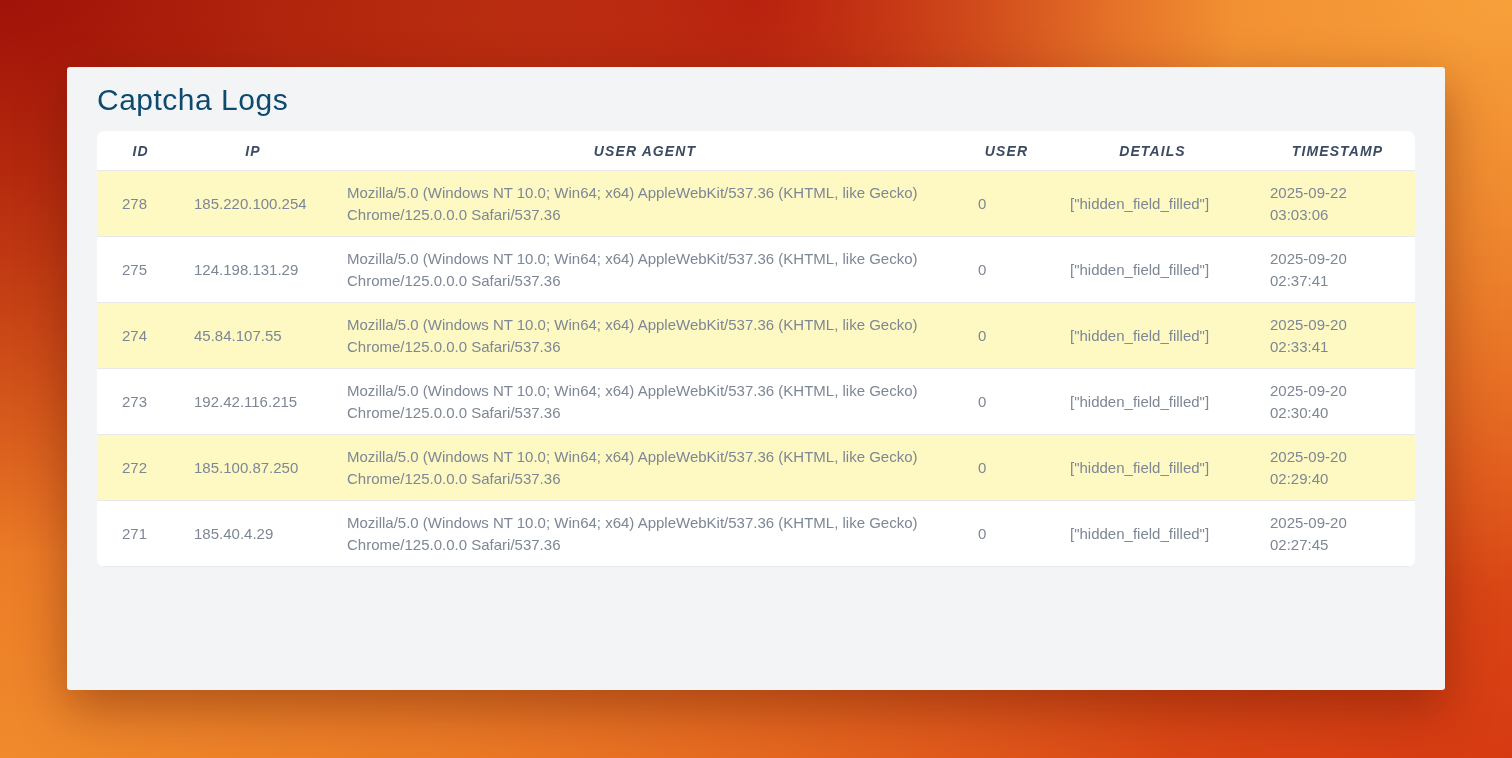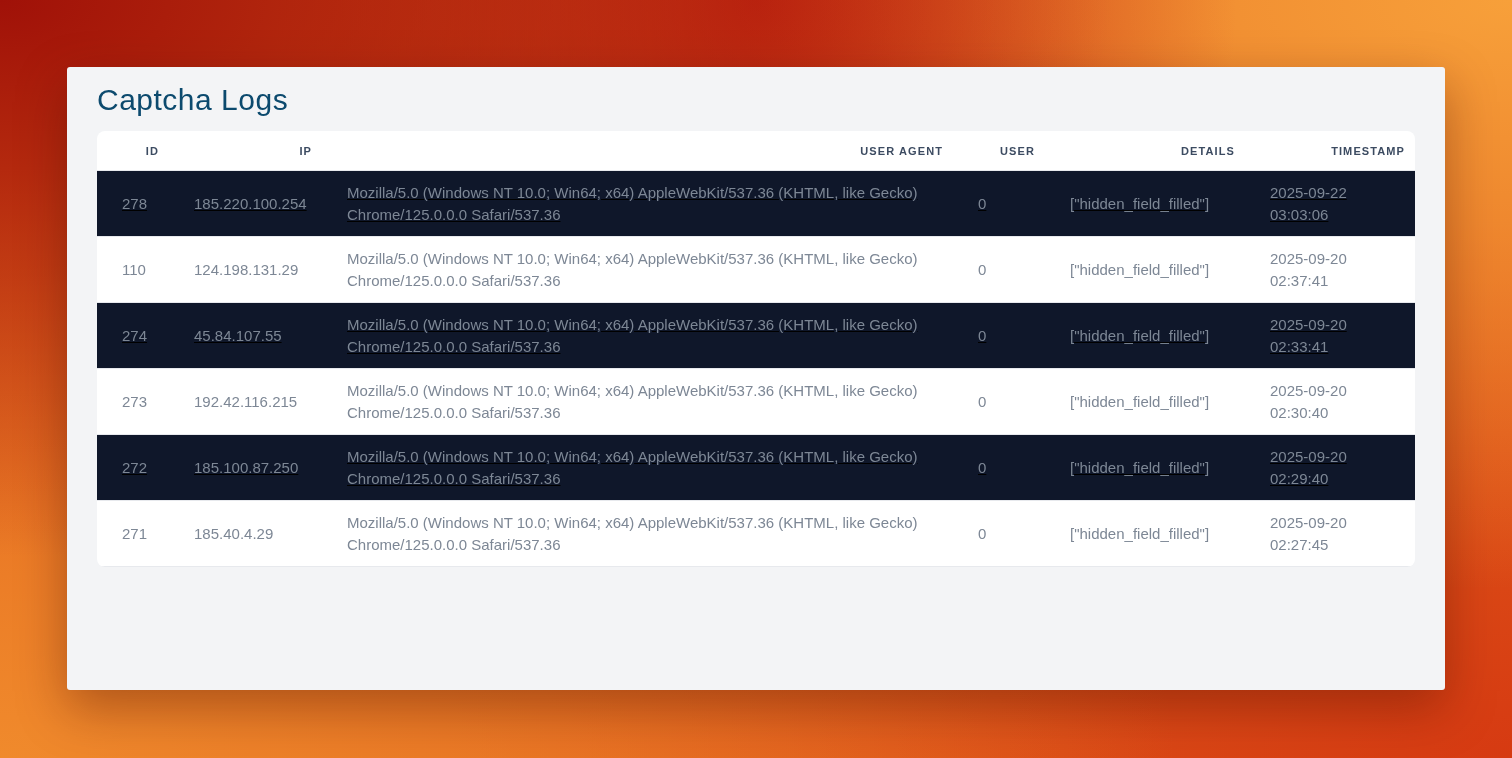--- a/index.html
+++ b/index.html
@@ -50,41 +50,42 @@
     table-layout: fixed;
   }
   col.c-id      { width: 72px; }
   col.c-ip      { width: 153px; }
   col.c-ua      { width: 631px; }
   col.c-score   { width: 92px; }
   col.c-details { width: 200px; }
   col.c-ts      { width: auto; }
   th {
     height: 39px;
-    text-align: right;
+    text-align: center;
     vertical-align: middle;
     padding: 0 10px 0 25px;
-    font-size: 11px;
+    font-size: 14px;
     font-weight: bold;
     letter-spacing: 1.1px;
     color: #3c4b61;
     border-bottom: 1px solid #e7e9ed;
     white-space: nowrap;
+    font-style: italic;
   }
   td {
     padding: 11px 10px 11px 25px;
     font-size: 15px;
     line-height: 21.5px;
     color: #7d8795;
     vertical-align: middle;
     border-bottom: 1px solid #e7e9ed;
     word-wrap: break-word;
   }
   tr.body-row { height: 64px; }
-  tr.striped  { background: #0f172a; text-decoration: underline; }
+  tr.striped  { background: #fef9c3; }
 </style>
 </head>
 <body>
 
 <div class="card">
   <h1 class="title">Captcha Logs</h1>
   <div class="table-wrap">
     <table>
       <colgroup>
         <col class="c-id">
@@ -111,21 +112,21 @@
             <td>185.220.100.254</td>
             <td>Mozilla/5.0 (Windows NT 10.0; Win64; x64) AppleWebKit/537.36 (KHTML, like Gecko) Chrome/125.0.0.0 Safari/537.36</td>
             <td>0</td>
             <td>["hidden_field_filled"]</td>
             <td>2025-09-22 03:03:06</td>
           </tr>
 
 
 
           <tr class="body-row">
-            <td>110</td>
+            <td>275</td>
             <td>124.198.131.29</td>
             <td>Mozilla/5.0 (Windows NT 10.0; Win64; x64) AppleWebKit/537.36 (KHTML, like Gecko) Chrome/125.0.0.0 Safari/537.36</td>
             <td>0</td>
             <td>["hidden_field_filled"]</td>
             <td>2025-09-20 02:37:41</td>
           </tr>
 
           <tr class="body-row striped">
             <td>274</td>
             <td>45.84.107.55</td>

